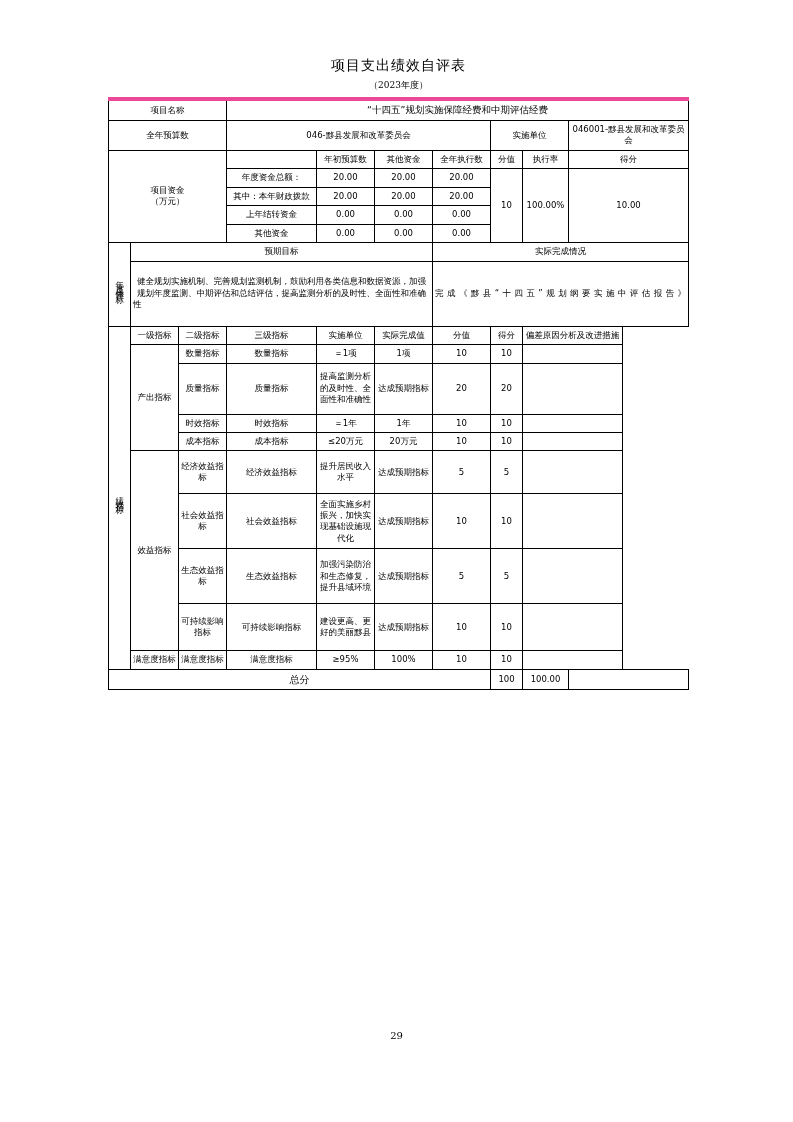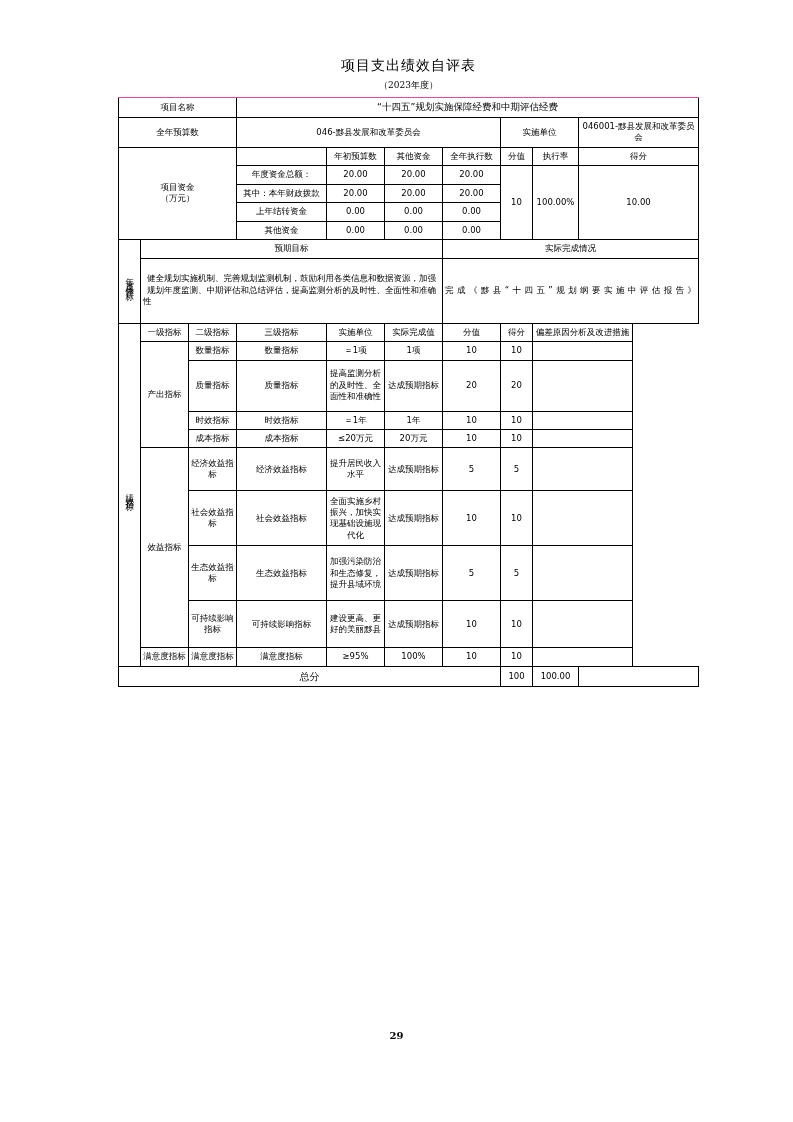--- a/index.html
+++ b/index.html
@@ -15,21 +15,21 @@
     position: relative;
   }
   .page {
     position: relative;
     width: 793px;
     height: 1122px;
     box-sizing: border-box;
   }
   .doc-area {
     position: absolute;
-    left: 118px;
+    left: 108px;
     top: 50px;
     width: 580px;
   }
   .title {
     text-align: center;
     font-size: 14px;
     letter-spacing: 1px;
     padding: 6px 0 4px 0;
     font-family: "DejaVu Serif", "Liberation Serif", serif;
   }
@@ -84,21 +84,20 @@
     border: none;
   }
   .pagenum {
     position: absolute;
     left: 0;
     right: 0;
     top: 1030px;
     text-align: center;
     font-size: 10px;
     font-family: "DejaVu Serif", "Liberation Serif", serif;
-    font-weight: bold;
   }
 </style>
 </head>
 <body>
 
 <div class="page">
 
   <div class="doc-area">
 
     <table class="main">
@@ -116,21 +115,21 @@
         <col style="width:66px">
       </colgroup>
 
       <tbody>
           <tr class="title-row">
         <td colspan="11" style="border:none;padding:0">
           <div class="title">项目支出绩效自评表</div>
         </td>
       </tr>
       <tr class="title-row">
-        <td colspan="11" style="border:none;border-bottom:1px solid #ec4899;padding:0">
+        <td colspan="11" style="border:none;border-bottom:4px solid #ec4899;padding:0">
           <div class="subtitle">（2023年度）</div>
         </td>
       </tr>
 
       <tr>
         <td colspan="3">项目名称</td>
         <td colspan="8" style="font-size:9.5px">“十四五”规划实施保障经费和中期评估经费</td>
       </tr>
 
       <tr>

